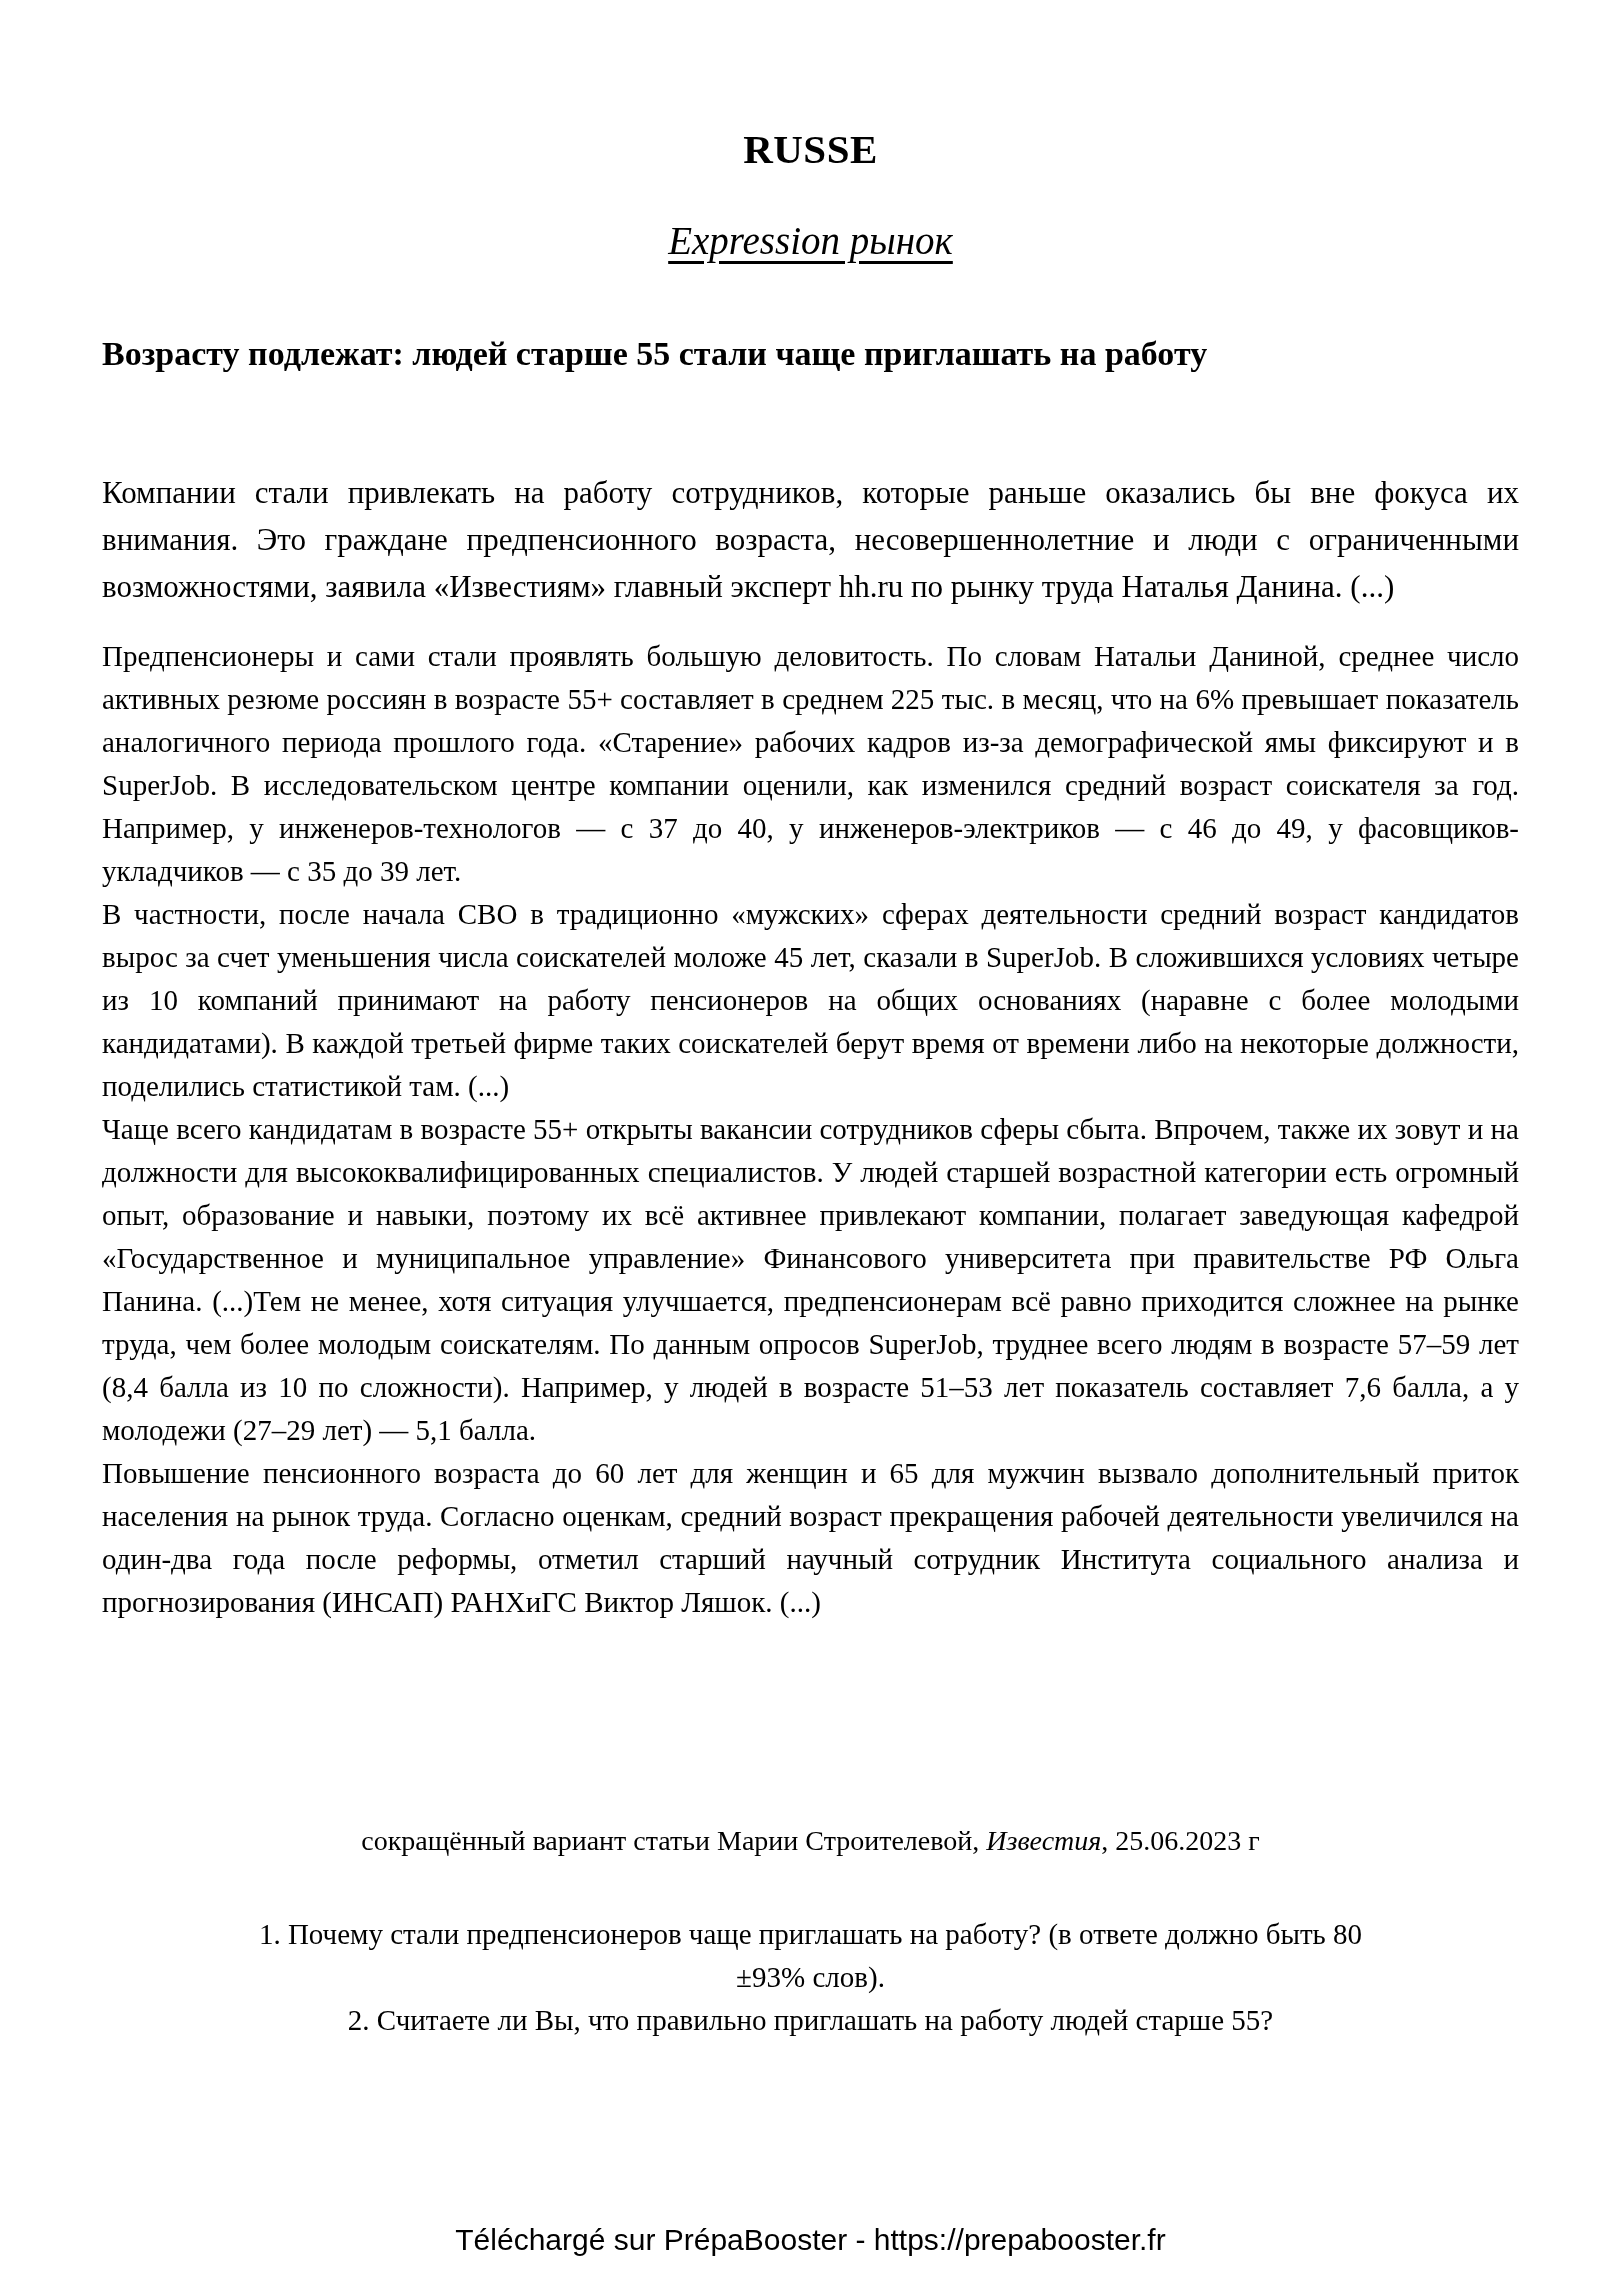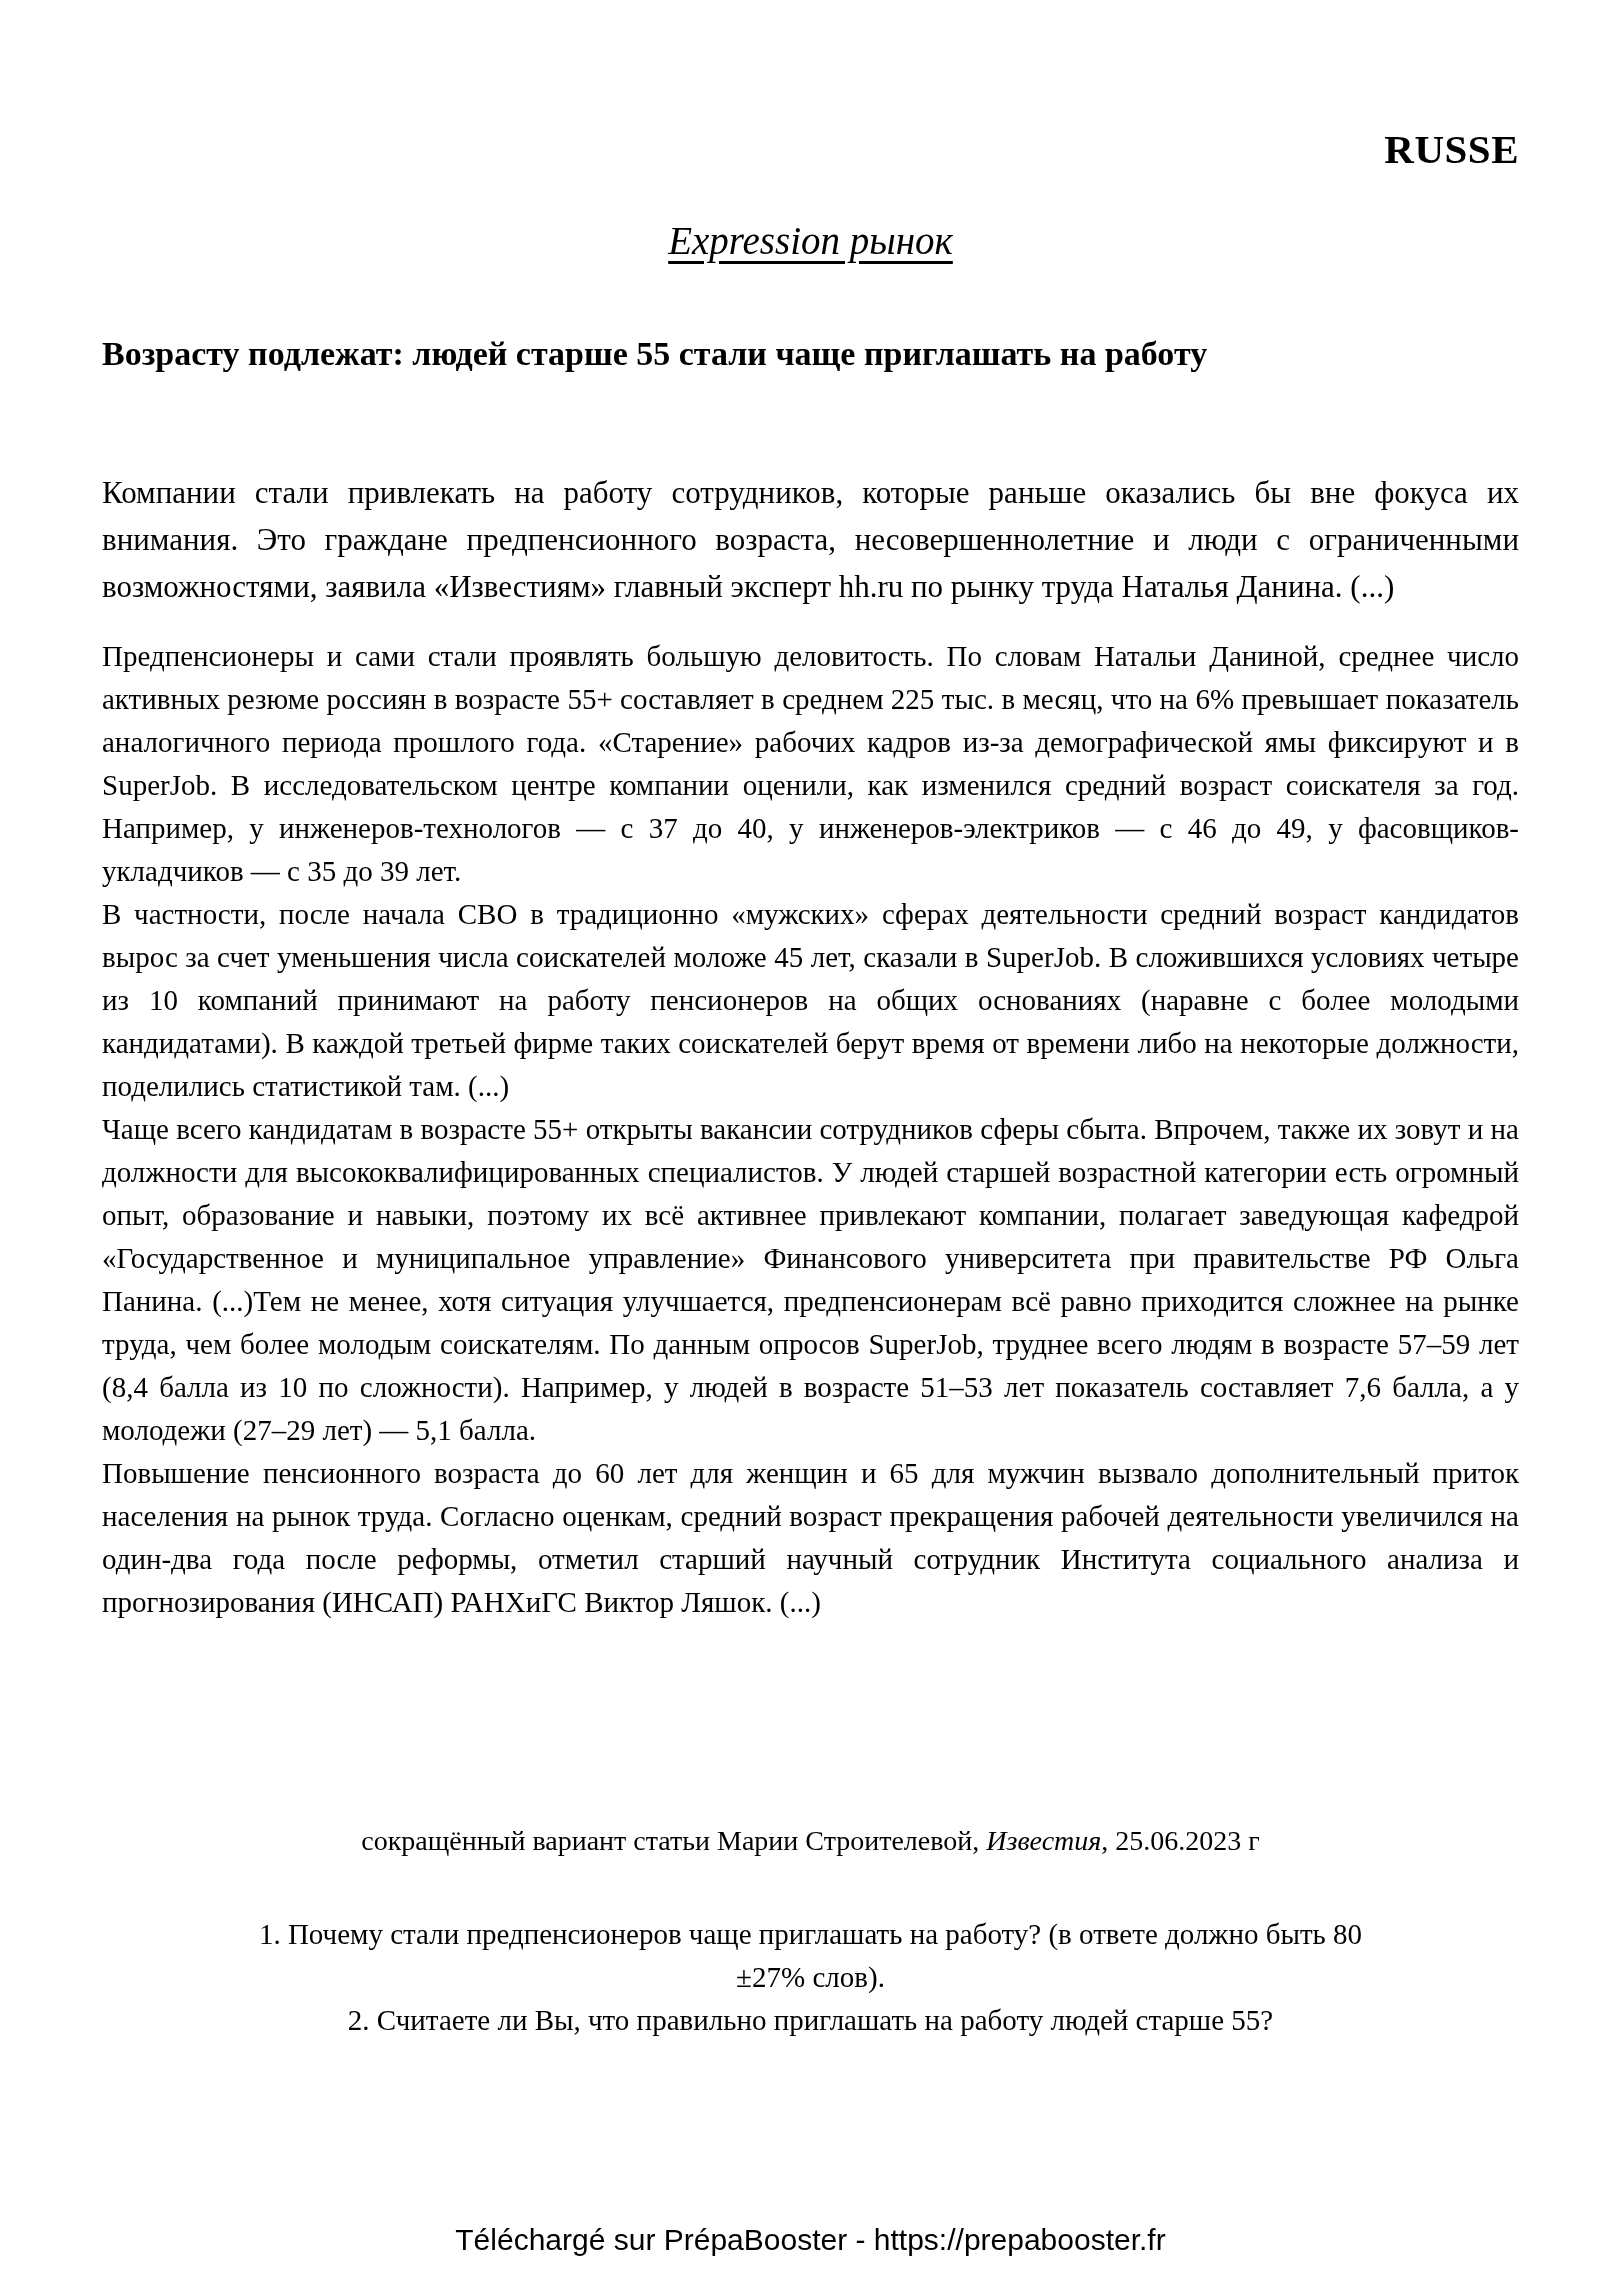--- a/index.html
+++ b/index.html
@@ -16,21 +16,21 @@
     font-family: "Liberation Serif", serif;
     overflow: hidden;
   }
   .sec {
     position: absolute;
     left: 102px;
     right: 102px;
   }
   .title {
     top: 125px;
-    text-align: right;
+    text-align: center;
     font-size: 41px;
     font-weight: bold;
     letter-spacing: 0.5px;
   }
   .subtitle {
     top: 218px;
     text-align: center;
     font-size: 39px;
     font-style: italic;
     font-weight: normal;
@@ -110,21 +110,21 @@
     <p>В частности, после начала СВО в традиционно «мужских» сферах деятельности средний возраст кандидатов вырос за счет уменьшения числа соискателей моложе 45 лет, сказали в SuperJob. В сложившихся условиях четыре из 10 компаний принимают на работу пенсионеров на общих основаниях (наравне с более молодыми кандидатами). В каждой третьей фирме таких соискателей берут время от времени либо на некоторые должности, поделились статистикой там. (...)</p>
     <p>Чаще всего кандидатам в возрасте 55+ открыты вакансии сотрудников сферы сбыта. Впрочем, также их зовут и на должности для высококвалифицированных специалистов. У людей старшей возрастной категории есть огромный опыт, образование и навыки, поэтому их всё активнее привлекают компании, полагает заведующая кафедрой «Государственное и муниципальное управление» Финансового университета при правительстве РФ Ольга Панина. (...)Тем не менее, хотя ситуация улучшается, предпенсионерам всё равно приходится сложнее на рынке труда, чем более молодым соискателям. По данным опросов SuperJob, труднее всего людям в возрасте 57–59 лет (8,4 балла из 10 по сложности). Например, у людей в возрасте 51–53 лет показатель составляет 7,6 балла, а у молодежи (27–29 лет) — 5,1 балла.</p>
     <p>Повышение пенсионного возраста до 60 лет для женщин и 65 для мужчин вызвало дополнительный приток населения на рынок труда. Согласно оценкам, средний возраст прекращения рабочей деятельности увеличился на один-два года после реформы, отметил старший научный сотрудник Института социального анализа и прогнозирования (ИНСАП) РАНХиГС Виктор Ляшок. (...)</p>
   </div>
 
   <div class="sec attribution">
     <span>сокращённый вариант статьи Марии Строителевой, </span><span class="src-italic">Известия</span><span>, 25.06.2023 г</span>
   </div>
 
   <div class="sec questions">
-    <p><span>1. Почему стали предпенсионеров чаще приглашать на работу? (в ответе должно быть 80</span><br><span>±27% слов).</span></p>
+    <p><span>1. Почему стали предпенсионеров чаще приглашать на работу? (в ответе должно быть 80</span><br><span>±93% слов).</span></p>
     <p><span>2. Считаете ли Вы, что правильно приглашать на работу людей старше 55?</span><br></p>
   </div>
 
 
   <div class="sec download">Téléchargé sur PrépaBooster - https://prepabooster.fr</div>
 
 </div>
 
 
 </body></html>

